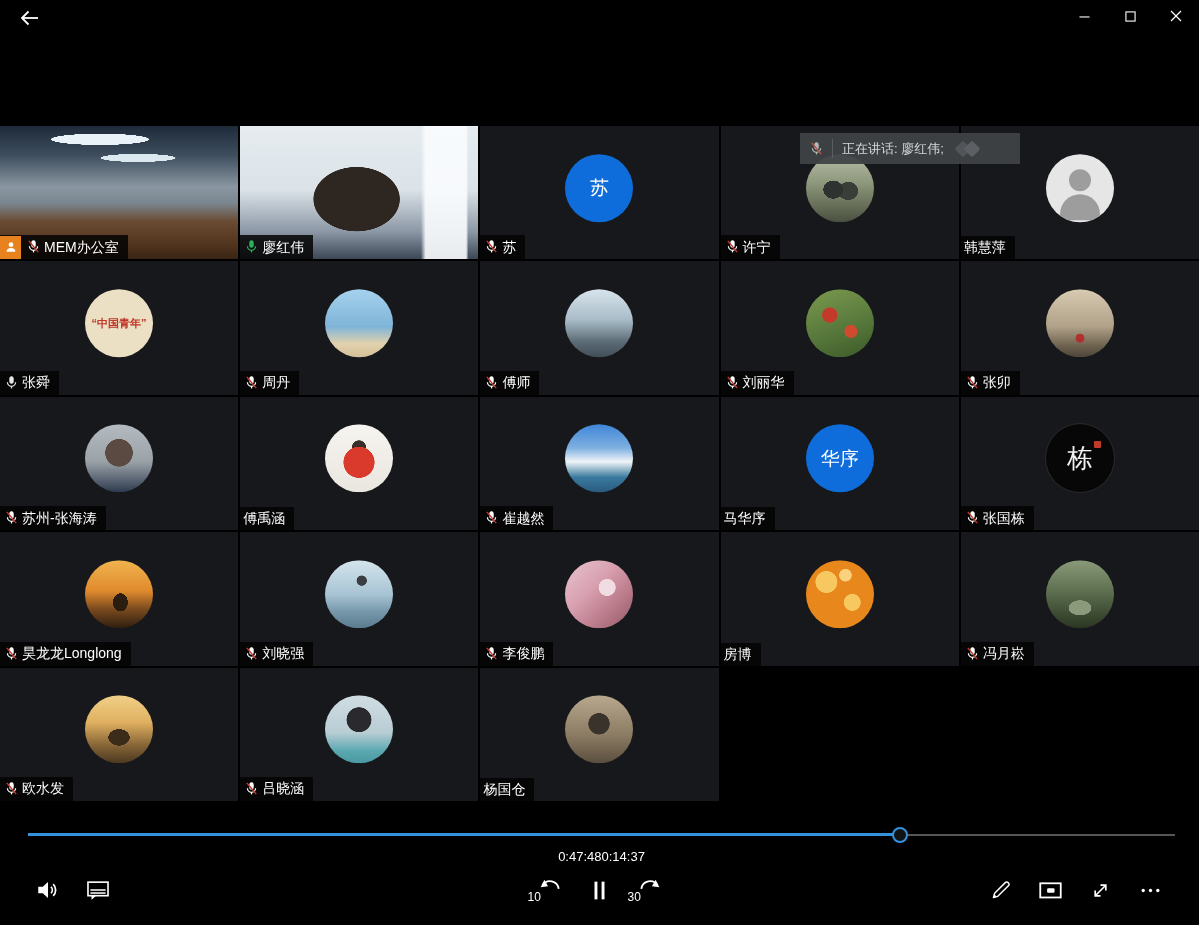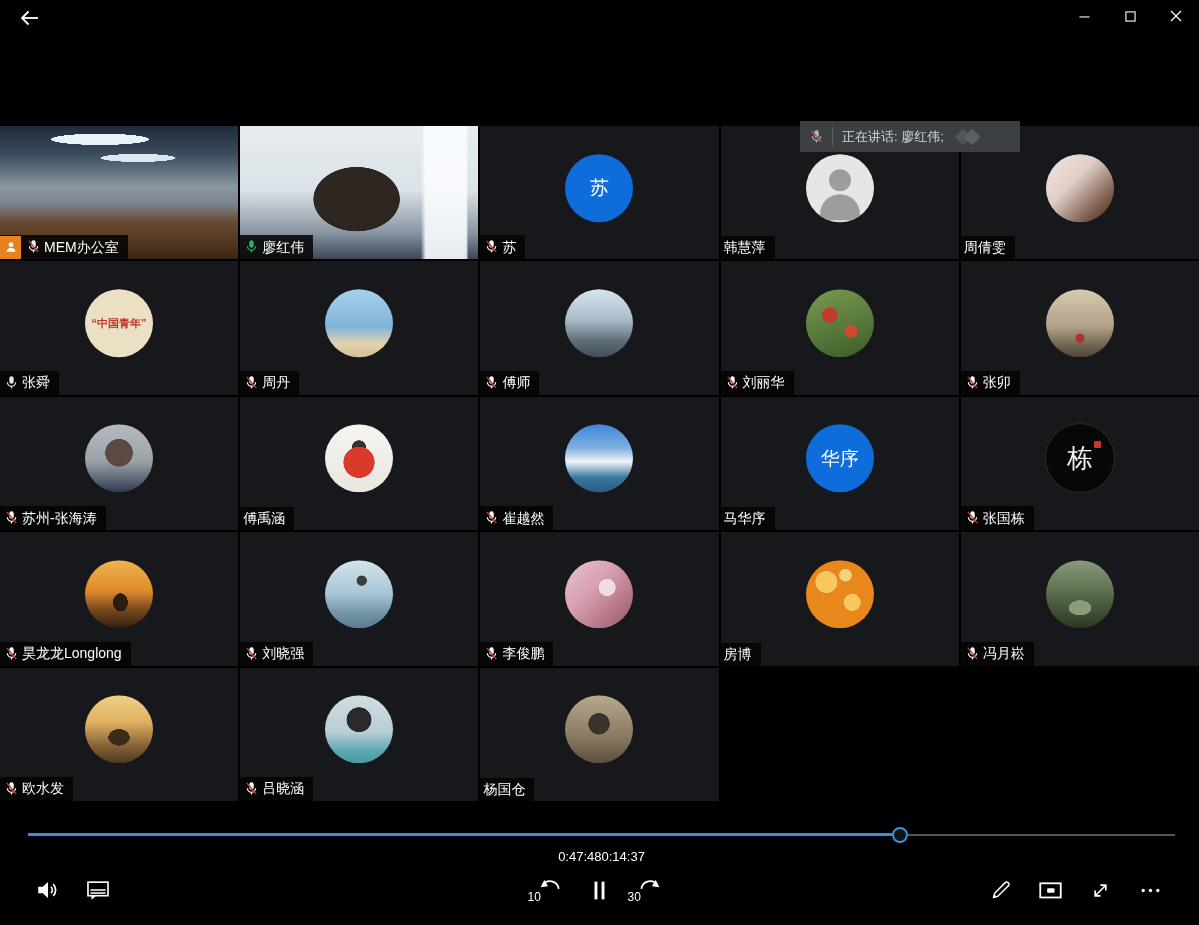--- a/index.html
+++ b/index.html
@@ -63,21 +63,21 @@
   .mic{width:15px;height:15px;margin-right:3px;display:inline-flex;flex:0 0 auto;}
   .mic svg{width:100%;height:100%;}
   .mic .micbody{fill:#fff;stroke:#fff;}
   .mic .slash{display:none;}
   .mic-muted .mic .slash{display:block;}
   .mic-active .mic .micbody{fill:#2db35a;stroke:#2db35a;}
   .mic-open .mic .micbody{fill:#e4e7ea;stroke:#e4e7ea;}
   .mic-none{padding-left:3px;}
 
   
-  .toast{position:absolute;left:800px;top:121px;width:220px;height:31px;background:rgba(64,67,70,.94);display:flex;align-items:center;z-index:6;}
+  .toast{position:absolute;left:800px;top:133px;width:220px;height:31px;background:rgba(64,67,70,.94);display:flex;align-items:center;z-index:6;}
   .toast-mic{width:32px;display:flex;justify-content:center;flex:0 0 auto;}
   .toast-mic svg{width:15px;height:15px;}
   .toast-divider{width:1px;height:19px;background:#5a5e61;margin-right:9px;flex:0 0 auto;}
   .toast-text{font-size:13px;color:#d4d6d8;}
   .toast-logo{margin-left:13px;display:flex;}
   .diamond{width:12px;height:12px;background:#51555a;transform:rotate(45deg);border-radius:2px;}
   .diamond.d2{background:#5c6065;margin-left:-3px;}
 
   
   .track{position:absolute;left:28px;right:24px;top:828px;height:14px;cursor:pointer;}
@@ -181,36 +181,46 @@
                   <line x1="12" y1="18" x2="12" y2="21.5" stroke-width="2"></line>
                 </g>
           <line class="slash" x1="4.5" y1="3" x2="19.5" y2="21" stroke="#c0392b" stroke-width="2.4"></line>
         </svg>
       </span>
       <span class="pname">苏</span>
     </div>
   </div>
         <div class="cell">
     <div class="fill"></div>
+    <div class="avatar ph-xuning">
+      <span class="avatar-text"></span>
+    </div>
+    <div class="label mic-muted">
+
+      <span class="mic">
+        <svg viewBox="0 0 24 24">
+          <g class="micbody">
+                  <rect x="9" y="2.5" width="6" height="11" rx="3"></rect>
+                  <path d="M5.5 11.5a6.5 6.5 0 0 0 13 0" fill="none" stroke-width="2"></path>
+                  <line x1="12" y1="18" x2="12" y2="21.5" stroke-width="2"></line>
+                </g>
+          <line class="slash" x1="4.5" y1="3" x2="19.5" y2="21" stroke="#c0392b" stroke-width="2.4"></line>
+        </svg>
+      </span>
+      <span class="pname">许宁</span>
+    </div>
+  </div>
+        <div class="cell">
+    <div class="fill"></div>
     <div class="avatar av-default">
       <span class="avatar-text"></span>
     </div>
     <div class="label mic-none">
 
       <span class="pname">韩慧萍</span>
-    </div>
-  </div>
-        <div class="cell">
-    <div class="fill"></div>
-    <div class="avatar ph-zhouqianwen">
-      <span class="avatar-text"></span>
-    </div>
-    <div class="label mic-none">
-
-      <span class="pname">周倩雯</span>
     </div>
   </div>
         <div class="cell">
     <div class="fill"></div>
     <div class="avatar av-logo ph-zhangshun">
       <span class="avatar-text">“中国青年”</span>
     </div>
     <div class="label mic-open">
 
       <span class="mic">

